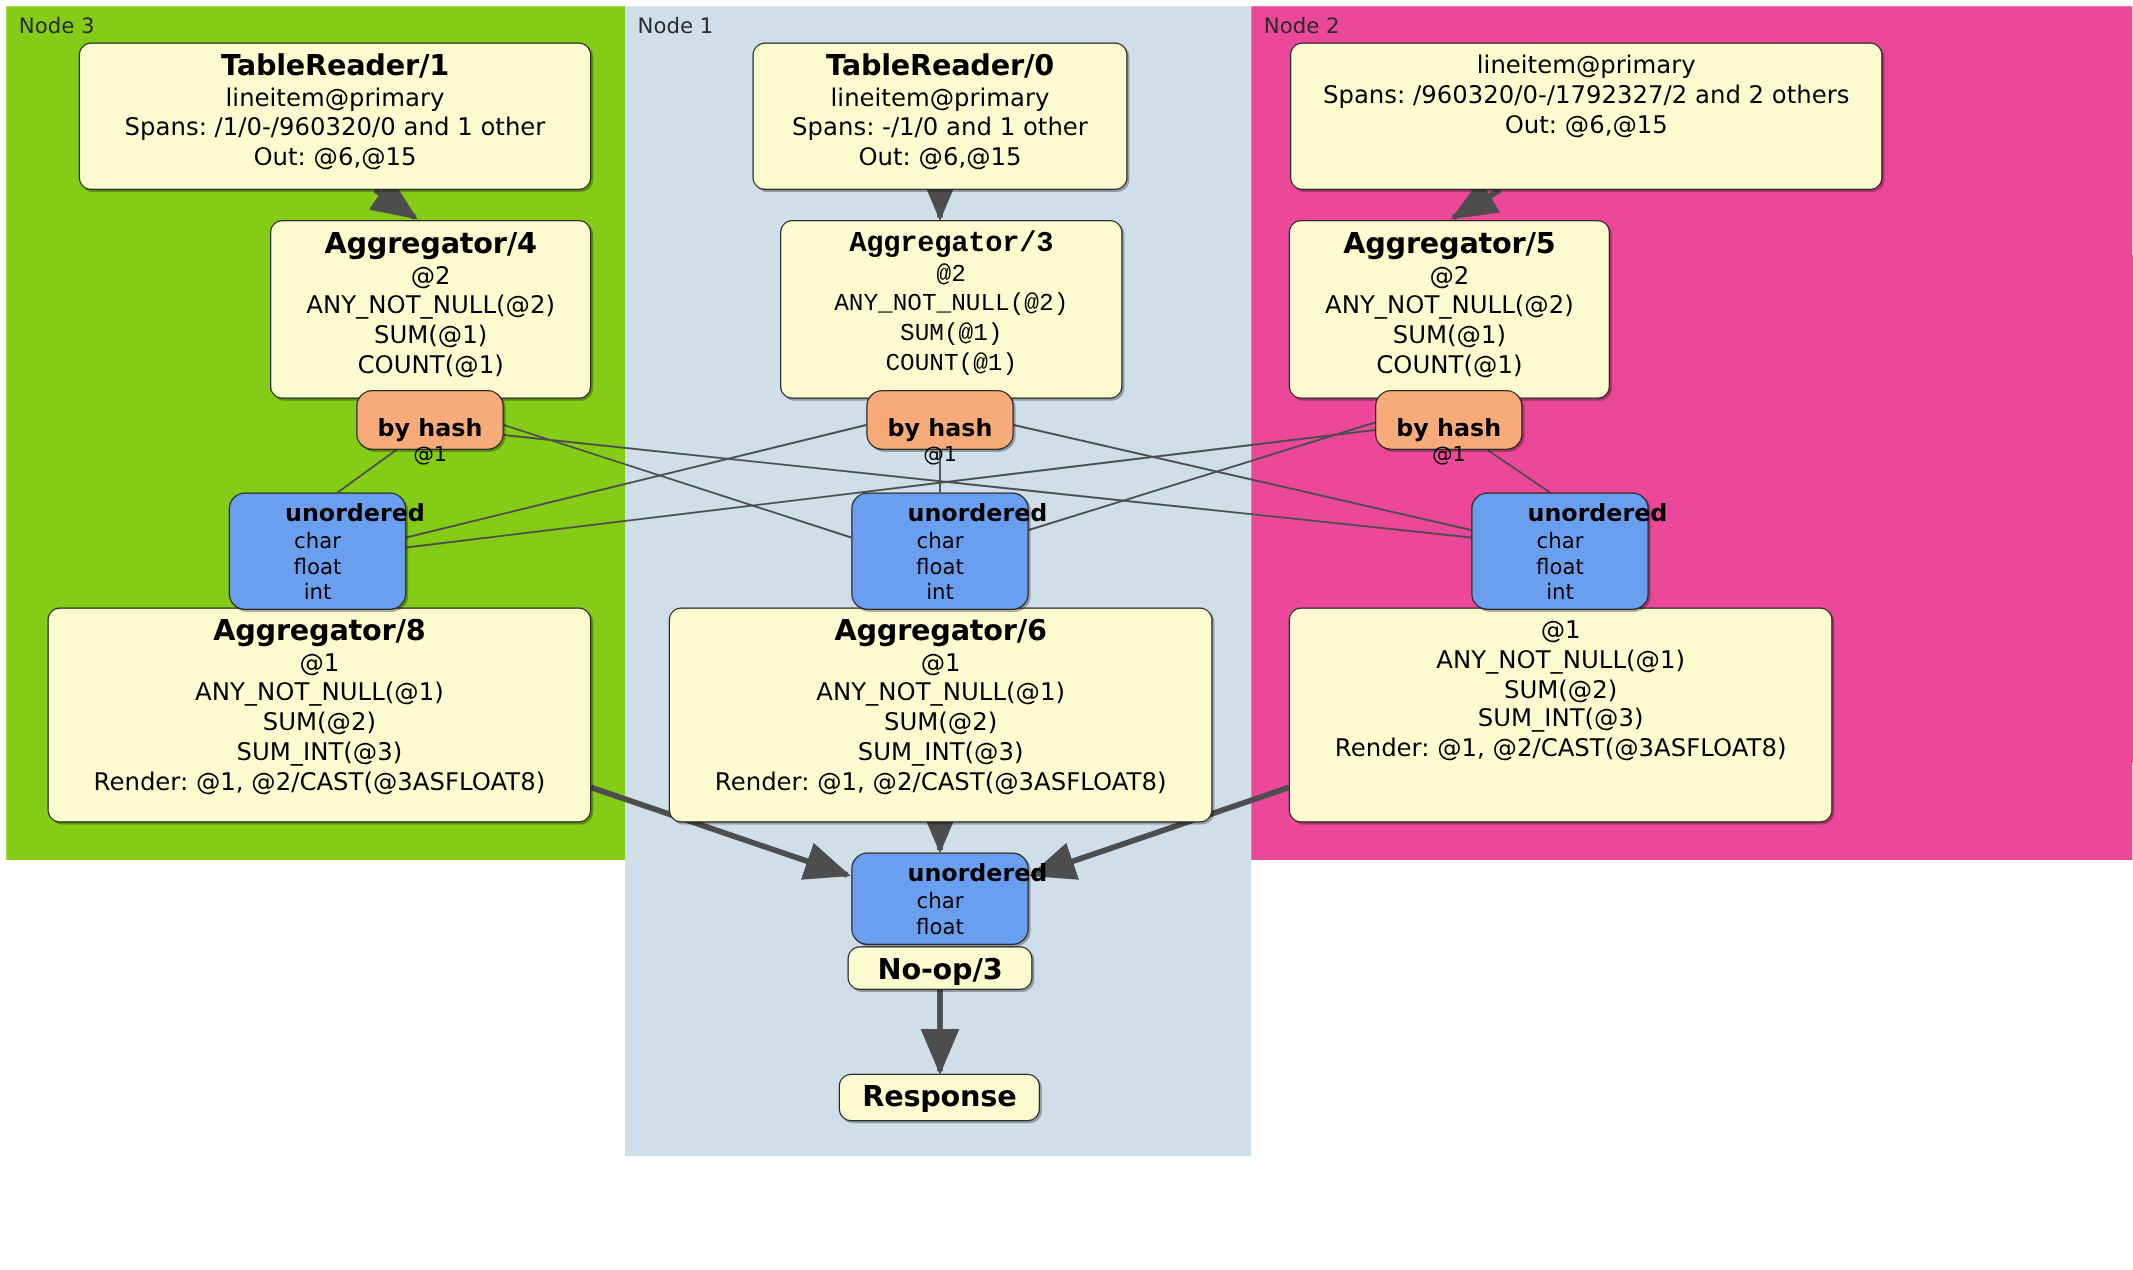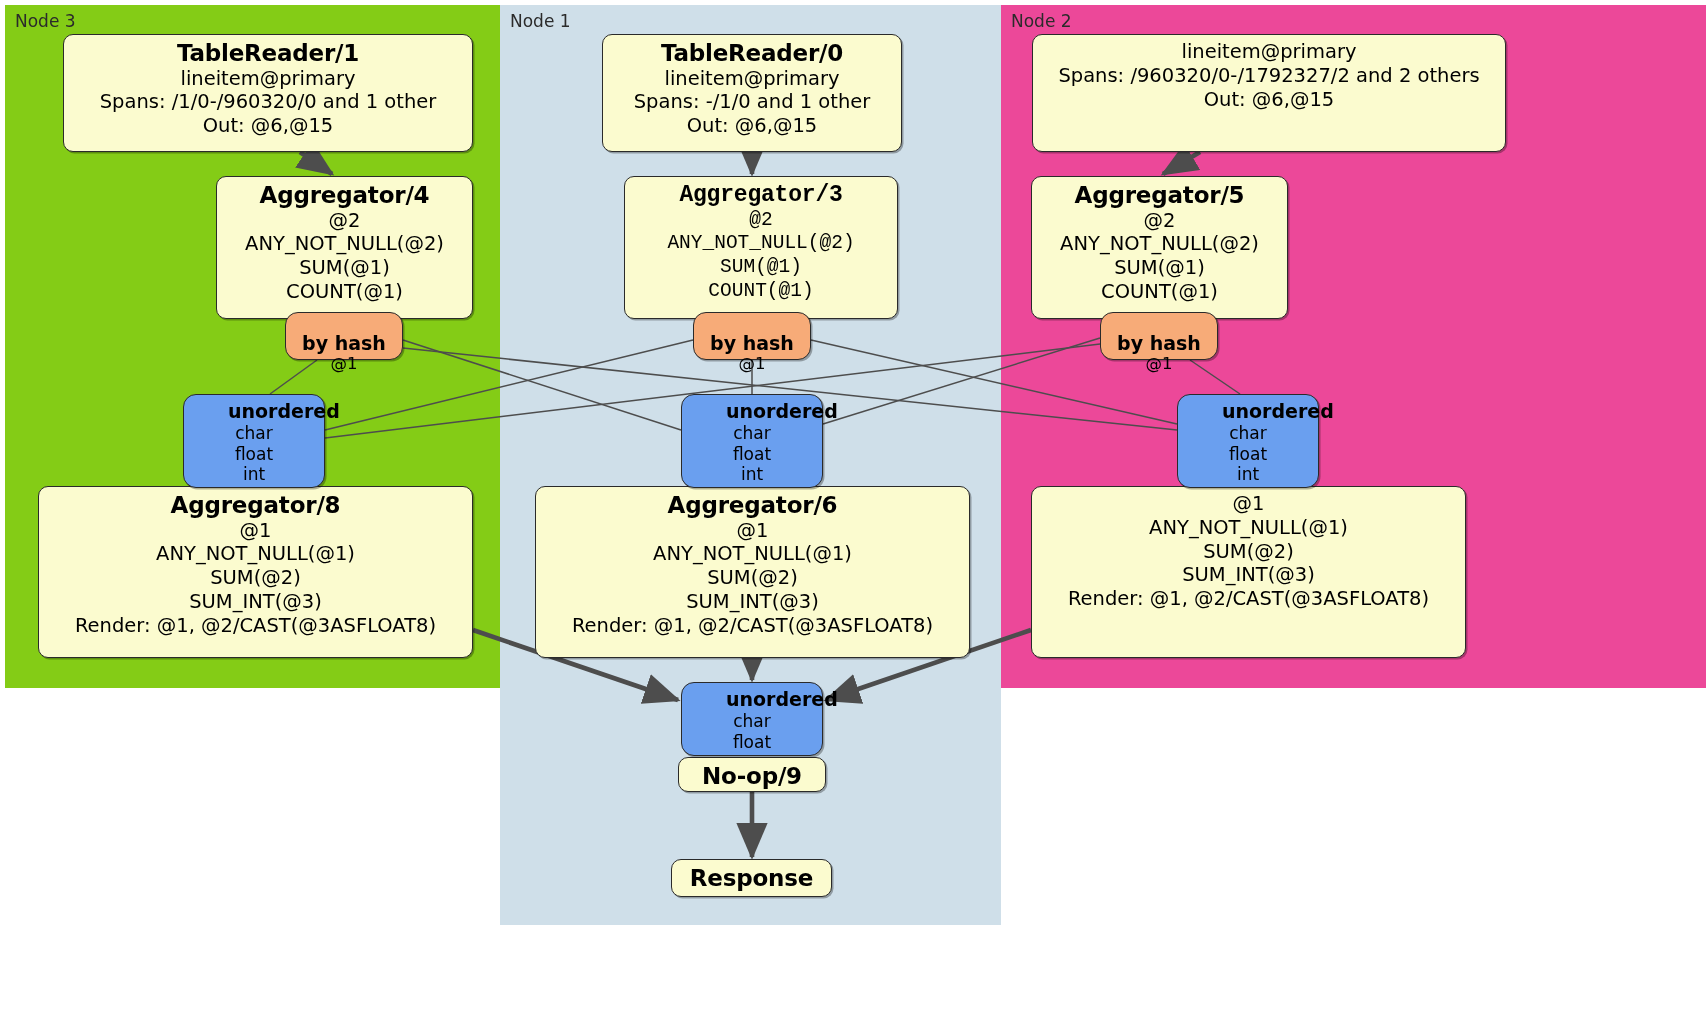--- a/index.html
+++ b/index.html
@@ -210,21 +210,21 @@
         <div class="line">Render: @1, @2/CAST(@3ASFLOAT8)</div>
       </div>
       <div class="proc" style="left: 1031px; top: 486px; width: 435px; height: 172px;">
         <div class="line">@1</div>
         <div class="line">ANY_NOT_NULL(@1)</div>
         <div class="line">SUM(@2)</div>
         <div class="line">SUM_INT(@3)</div>
         <div class="line">Render: @1, @2/CAST(@3ASFLOAT8)</div>
       </div>
       <div class="proc" style="left: 678px; top: 757px; width: 148px; height: 35px;">
-        <div class="title">No-op/9</div>
+        <div class="title">No-op/3</div>
       </div>
       <div class="proc" style="left: 671px; top: 859px; width: 161px; height: 38px;">
         <div class="title">Response</div>
       </div>
       <div class="sync" style="left: 183px; top: 394px; width: 142px; height: 94px;">
         <div class="title">unordered</div>
         <div class="line">char</div>
         <div class="line">float</div>
         <div class="line">int</div>
       </div>

